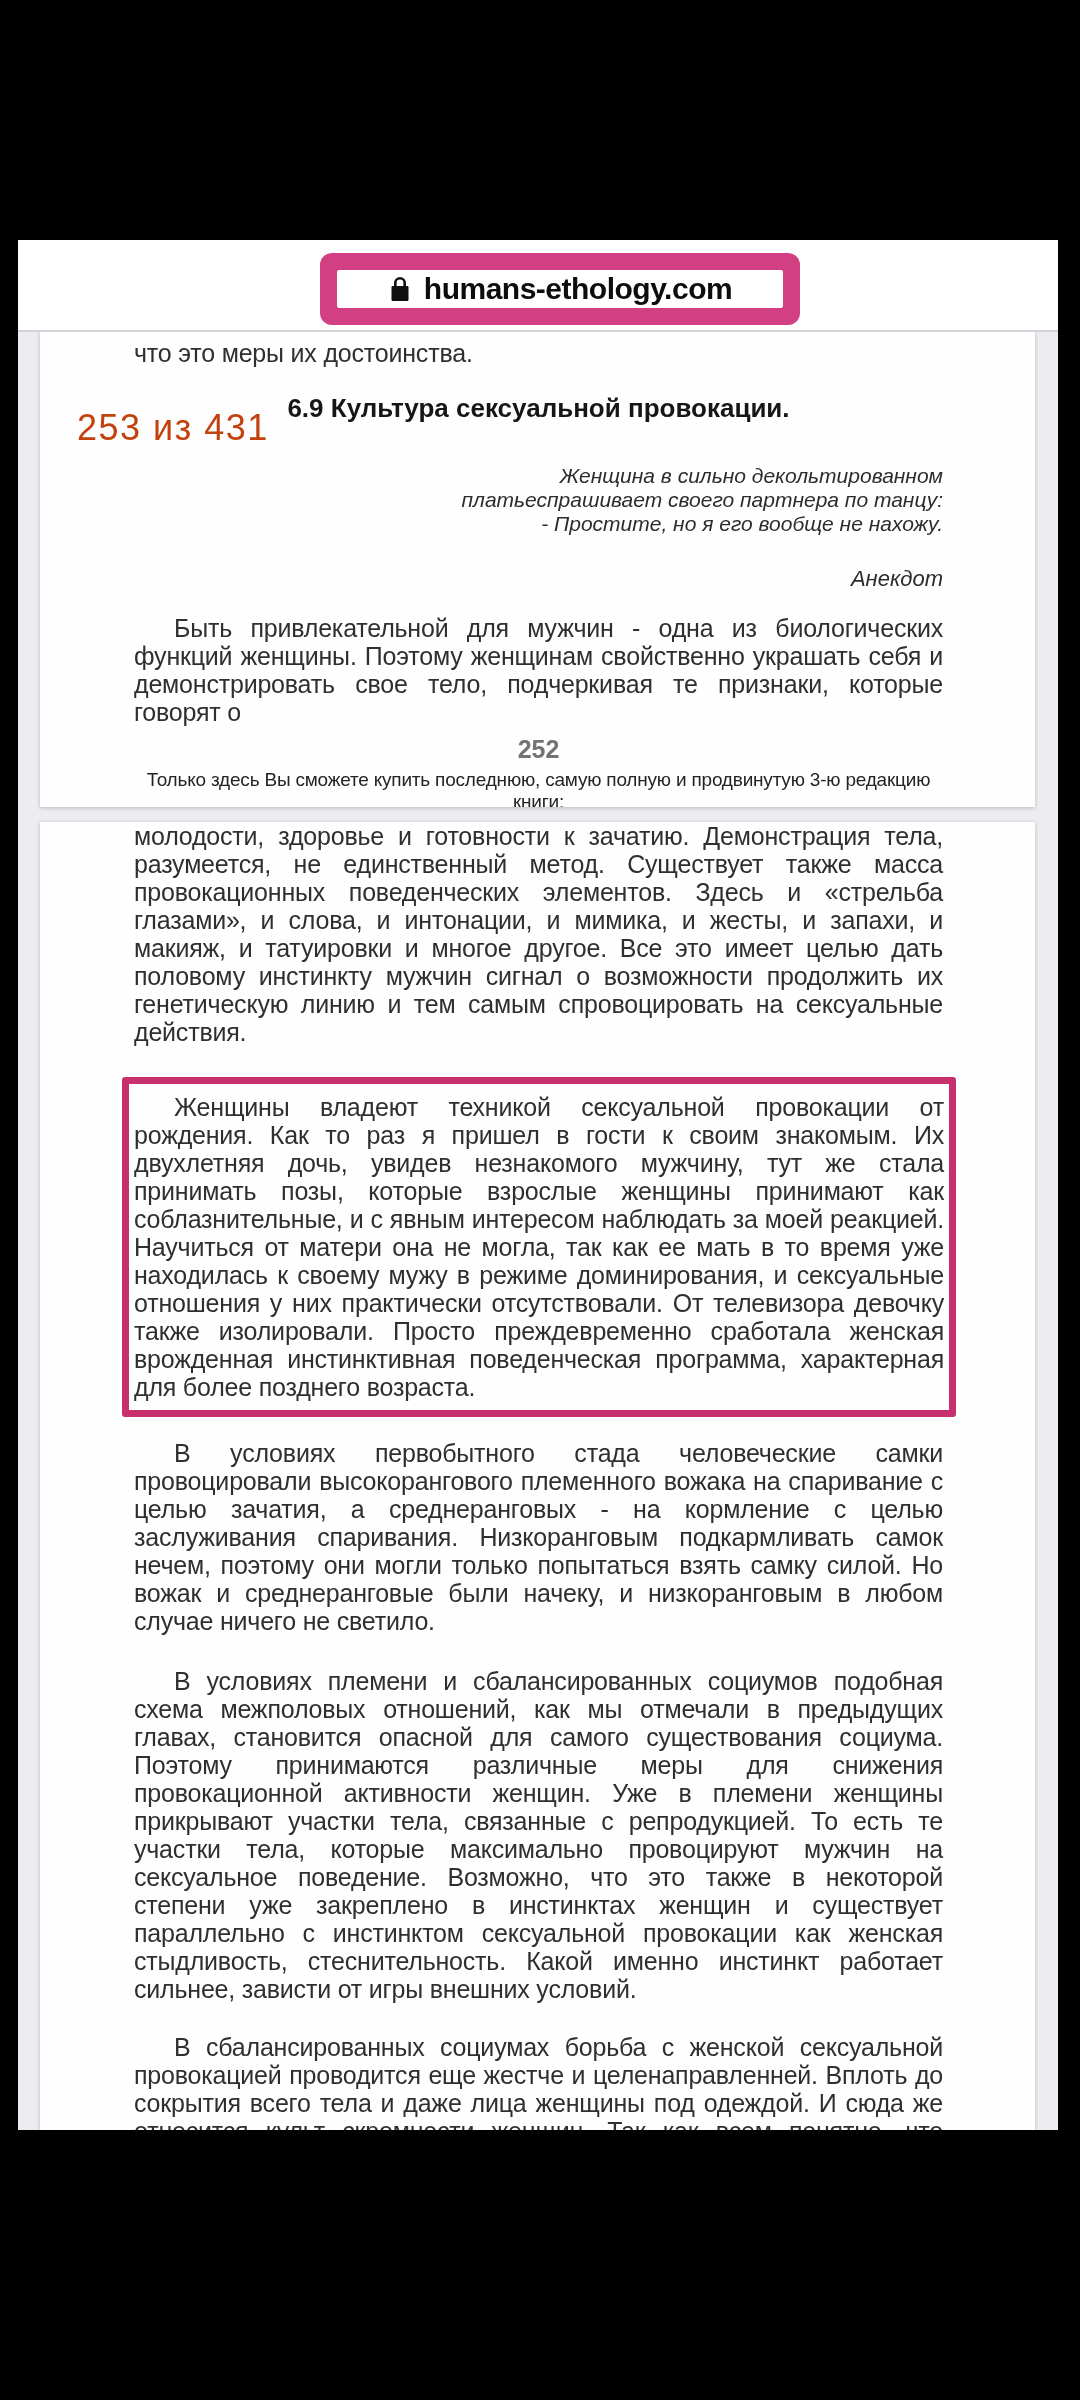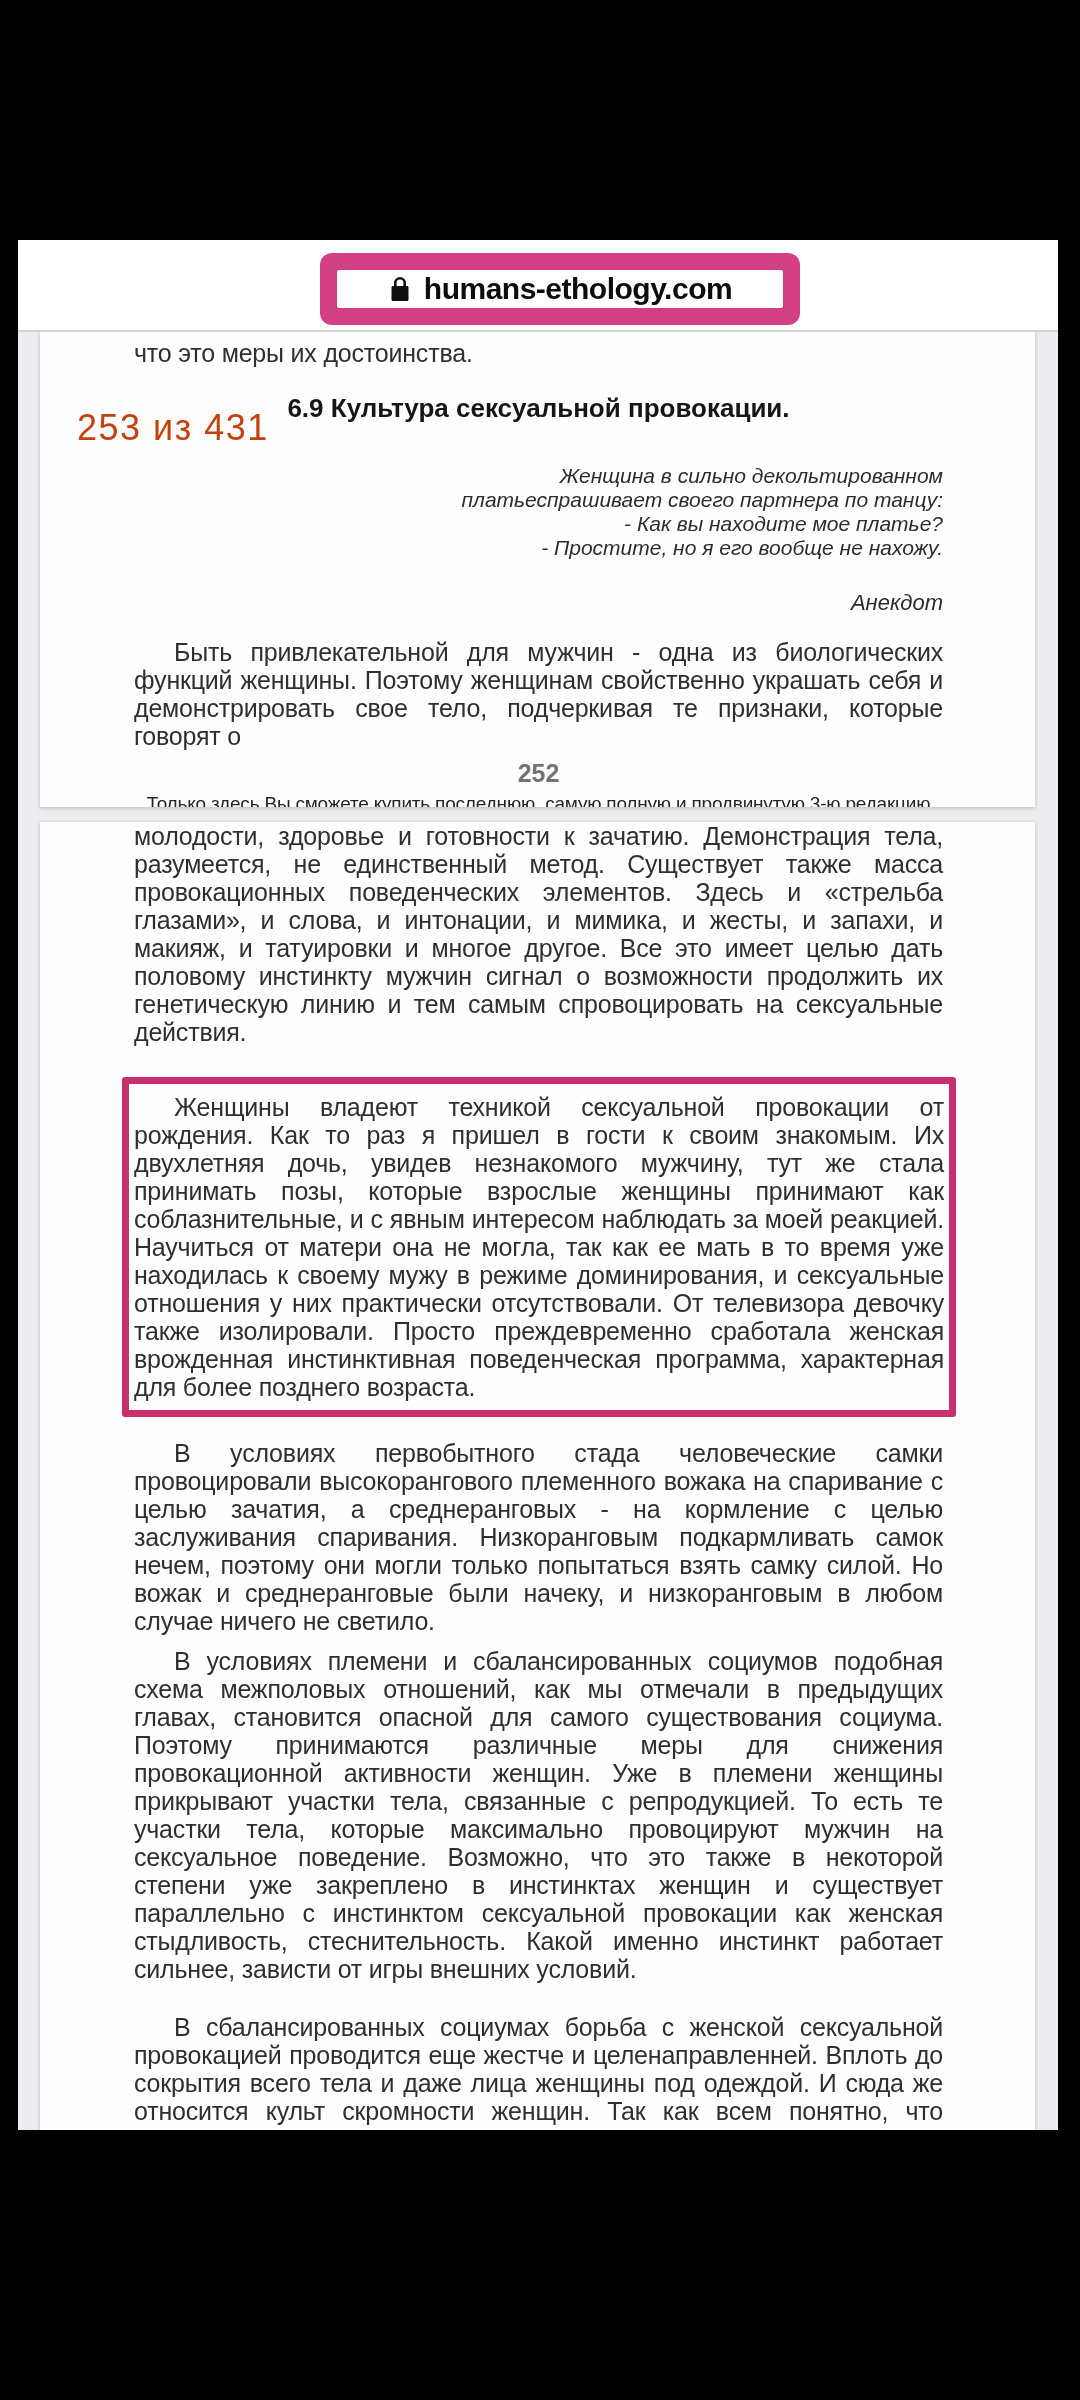--- a/index.html
+++ b/index.html
@@ -40,21 +40,21 @@
   .anecdote { margin-top:30px; text-align:right; font-style:italic; font-size:22px; color:#2c2c2c; }
 
   .p1 { margin-top:22px; }
   .pagenum { margin-top:9px; text-align:center; font-size:25px; font-weight:bold; color:#737373; }
   .promo { margin-top:5px; text-align:center; font-size:19px; letter-spacing:-0.2px; color:#242424; }
 
   .pA { }
   .hl { margin-top:31px; margin-left:-12px; margin-right:-13px;
         border:7px solid #c72f6f; border-radius:3px; padding:9px 5px 9px 5px; min-height:302px; }
   .pB { margin-top:22px; }
-  .pC { margin-top:12px; }
+  .pC { margin-top:32px; }
   .pD { margin-top:30px; }
 
   
   .counter { position:absolute; left:59px; top:167px; font-size:36px; color:#c2410c;
              letter-spacing:1.5px; z-index:6; }
 </style>
 </head>
 <body>
 
 <div class="screen">
@@ -73,21 +73,20 @@
       </div>
     </div>
 
     <div class="page page1">
       <div class="page-inner">
         <div class="leadline bodytext">что это меры их достоинства.</div>
         <div class="chapter">6.9 Культура сексуальной провокации.</div>
         <div class="epigraph">
           <div>Женщина в сильно декольтированном</div>
           <div>платьеспрашивает своего партнера по танцу:</div>
-          <div>- Как вы находите мое платье?</div>
           <div>- Простите, но я его вообще не нахожу.</div>
         </div>
         <div class="anecdote">Анекдот</div>
         <div class="bodytext indent p1">Быть привлекательной для мужчин - одна из биологических функций женщины. Поэтому женщинам свойственно украшать себя и демонстрировать свое тело, подчеркивая те признаки, которые говорят о</div>
         <div class="pagenum">252</div>
         <div class="promo">Только здесь Вы сможете купить последнюю, самую полную и продвинутую 3-ю редакцию книги:</div>
 
       </div>
     </div>
 

